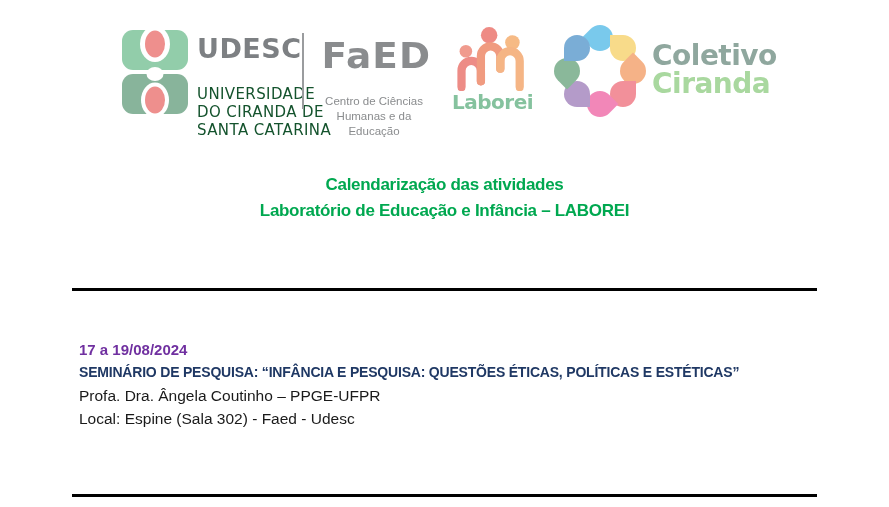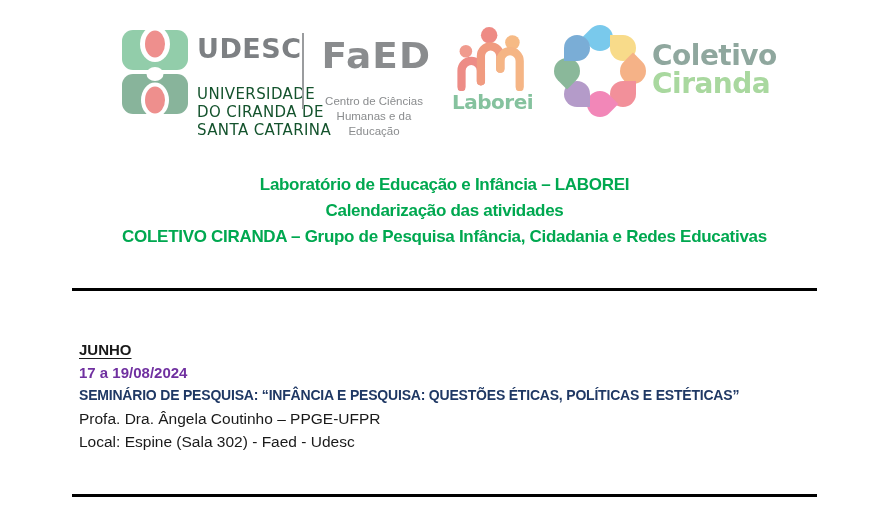--- a/index.html
+++ b/index.html
@@ -102,29 +102,27 @@
       <div class="drop" style="left: 10.6655px; top: 57.3345px; background: rgb(180, 155, 201); transform: rotate(270deg);"></div>
       <div class="drop" style="left: 1px; top: 34px; background: rgb(138, 184, 154); transform: rotate(315deg);"></div>
       <div class="drop" style="left: 10.6655px; top: 10.6655px; background: rgb(122, 173, 214); transform: rotate(360deg);"></div>
     </div>
   <div class="abs ciranda-text">
     <div class="ciranda-w1">Coletivo</div>
     <div class="ciranda-w2">Ciranda</div>
   </div>
 
   <div class="abs doc-title">
+    <div>Calendarização das atividades</div>
     <div>Laboratório de Educação e Infância – LABOREI</div>
-    <div>Calendarização das atividades</div>
-    <div>COLETIVO CIRANDA – Grupo de Pesquisa Infância, Cidadania e Redes Educativas</div>
   </div>
 
   <div class="abs rule rule-top"></div>
 
   <div class="abs event">
-    <div class="event-month">JUNHO</div>
     <div class="event-dates">17 a 19/08/2024</div>
     <div class="event-title">SEMINÁRIO DE PESQUISA: “INFÂNCIA E PESQUISA: QUESTÕES ÉTICAS, POLÍTICAS E ESTÉTICAS”</div>
     <div class="event-speaker">Profa. Dra. Ângela Coutinho – PPGE-UFPR</div>
     <div class="event-location">Local: Espine (Sala 302) - Faed - Udesc</div>
   </div>
 
   <div class="abs rule rule-bottom"></div>
 
 </div>
 

